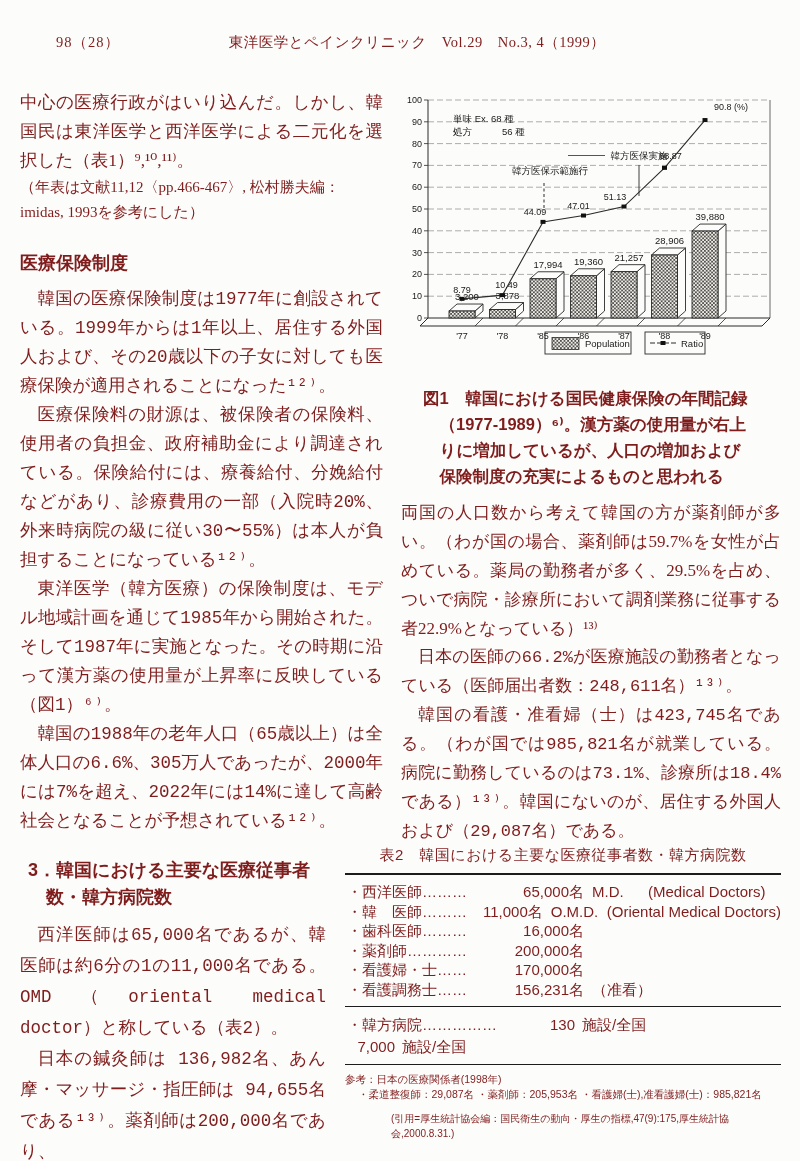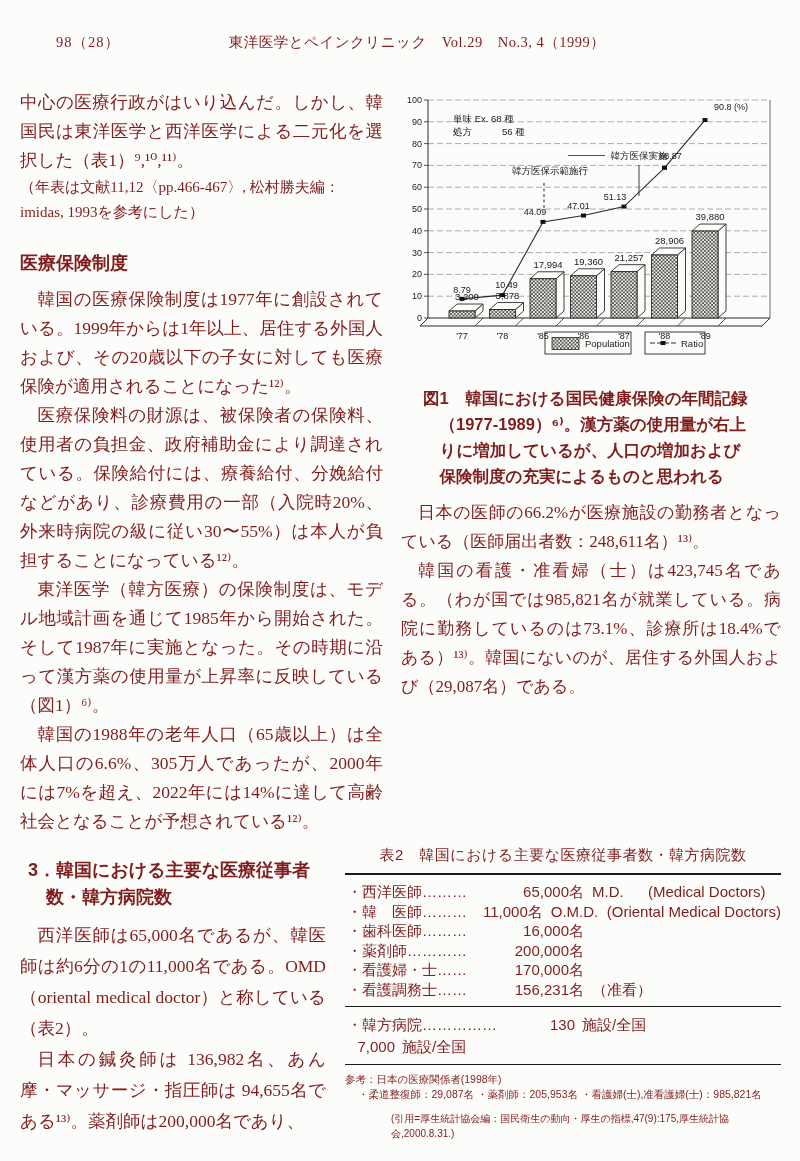--- a/index.html
+++ b/index.html
@@ -5,21 +5,21 @@
   html,body{margin:0;padding:0;background:#e8e8e4;}
   #page{position:relative;width:800px;height:1161px;margin:0 auto;background:#fcfcfa;
         color:#7f1d1d;font-family:"Liberation Serif","DejaVu Serif",serif;overflow:hidden;}
   .abs{position:absolute;}
   
   .pgnum{left:56px;top:33px;font-size:14.5px;letter-spacing:1px;}
   .jtitle{left:0;right:0;top:33px;text-align:center;padding-left:34px;font-size:14.5px;letter-spacing:0.5px;}
   
   .col-left{left:20px;top:88px;width:363px;font-size:17.5px;line-height:29px;}
   .col-left p{margin:0;text-align:justify;}
-  p.ind{text-indent:1em;}
+  p.ind{text-indent:1em;font-family:Liberation Mono, monospace;}
   .note{font-size:15px;line-height:25px;margin:5px 0 0 16px;white-space:pre-line;text-align:left;}
   .sec-h{font-family:"Liberation Sans","DejaVu Sans",sans-serif;font-weight:bold;
          font-size:18px;margin:24px 0 7px 0;}
   .bottom-sec{width:306px;}
   .bottom-sec .sec-h{white-space:pre-line;line-height:27px;margin:21px 0 9px 8px;}
   .bottom-sec p{font-size:17.5px;line-height:31px;}
   
   .col-right{left:401px;top:88px;width:380px;font-size:17px;line-height:29px;}
   .col-right p{margin:0;text-align:justify;}
   .figure{margin-left:-3px;width:392px;height:280px;}
@@ -202,20 +202,21 @@
           <rect x="247" y="244" width="60" height="22" fill="none" stroke="#2a2a2a" stroke-width="0.9"></rect>
           <line x1="252" y1="255" x2="278" y2="255" stroke="#2a2a2a" stroke-width="1" stroke-dasharray="5,2"></line>
           <rect x="262.5" y="253" width="5" height="4" fill="#111"></rect>
           <text x="283" y="259" font-size="9.5" text-anchor="start">Ratio</text>
         </g>
       </svg>
     <div class="fig-caption">図1　韓国における国民健康保険の年間記録
 　（1977-1989）⁶⁾。漢方薬の使用量が右上
 　りに増加しているが、人口の増加および
 　保険制度の充実によるものと思われる</div>
+    <p>両国の人口数から考えて韓国の方が薬剤師が多い。（わが国の場合、薬剤師は59.7%を女性が占めている。薬局の勤務者が多く、29.5%を占め、ついで病院・診療所において調剤業務に従事する者22.9%となっている）¹³⁾</p>
     <p class="ind">日本の医師の66.2%が医療施設の勤務者となっている（医師届出者数：248,611名）¹³⁾。</p>
     <p class="ind">韓国の看護・准看婦（士）は423,745名である。（わが国では985,821名が就業している。病院に勤務しているのは73.1%、診療所は18.4%である）¹³⁾。韓国にないのが、居住する外国人および（29,087名）である。</p>
   </div>
 
   <div class="abs table-block">
     <div class="tbl-title">表2　韓国における主要な医療従事者数・韓方病院数</div>
     <div class="rule-heavy"></div>
     <div class="sec-rows" id="personnel-rows">
         <div class="prow">
           <span class="lbl">・西洋医師………</span>

